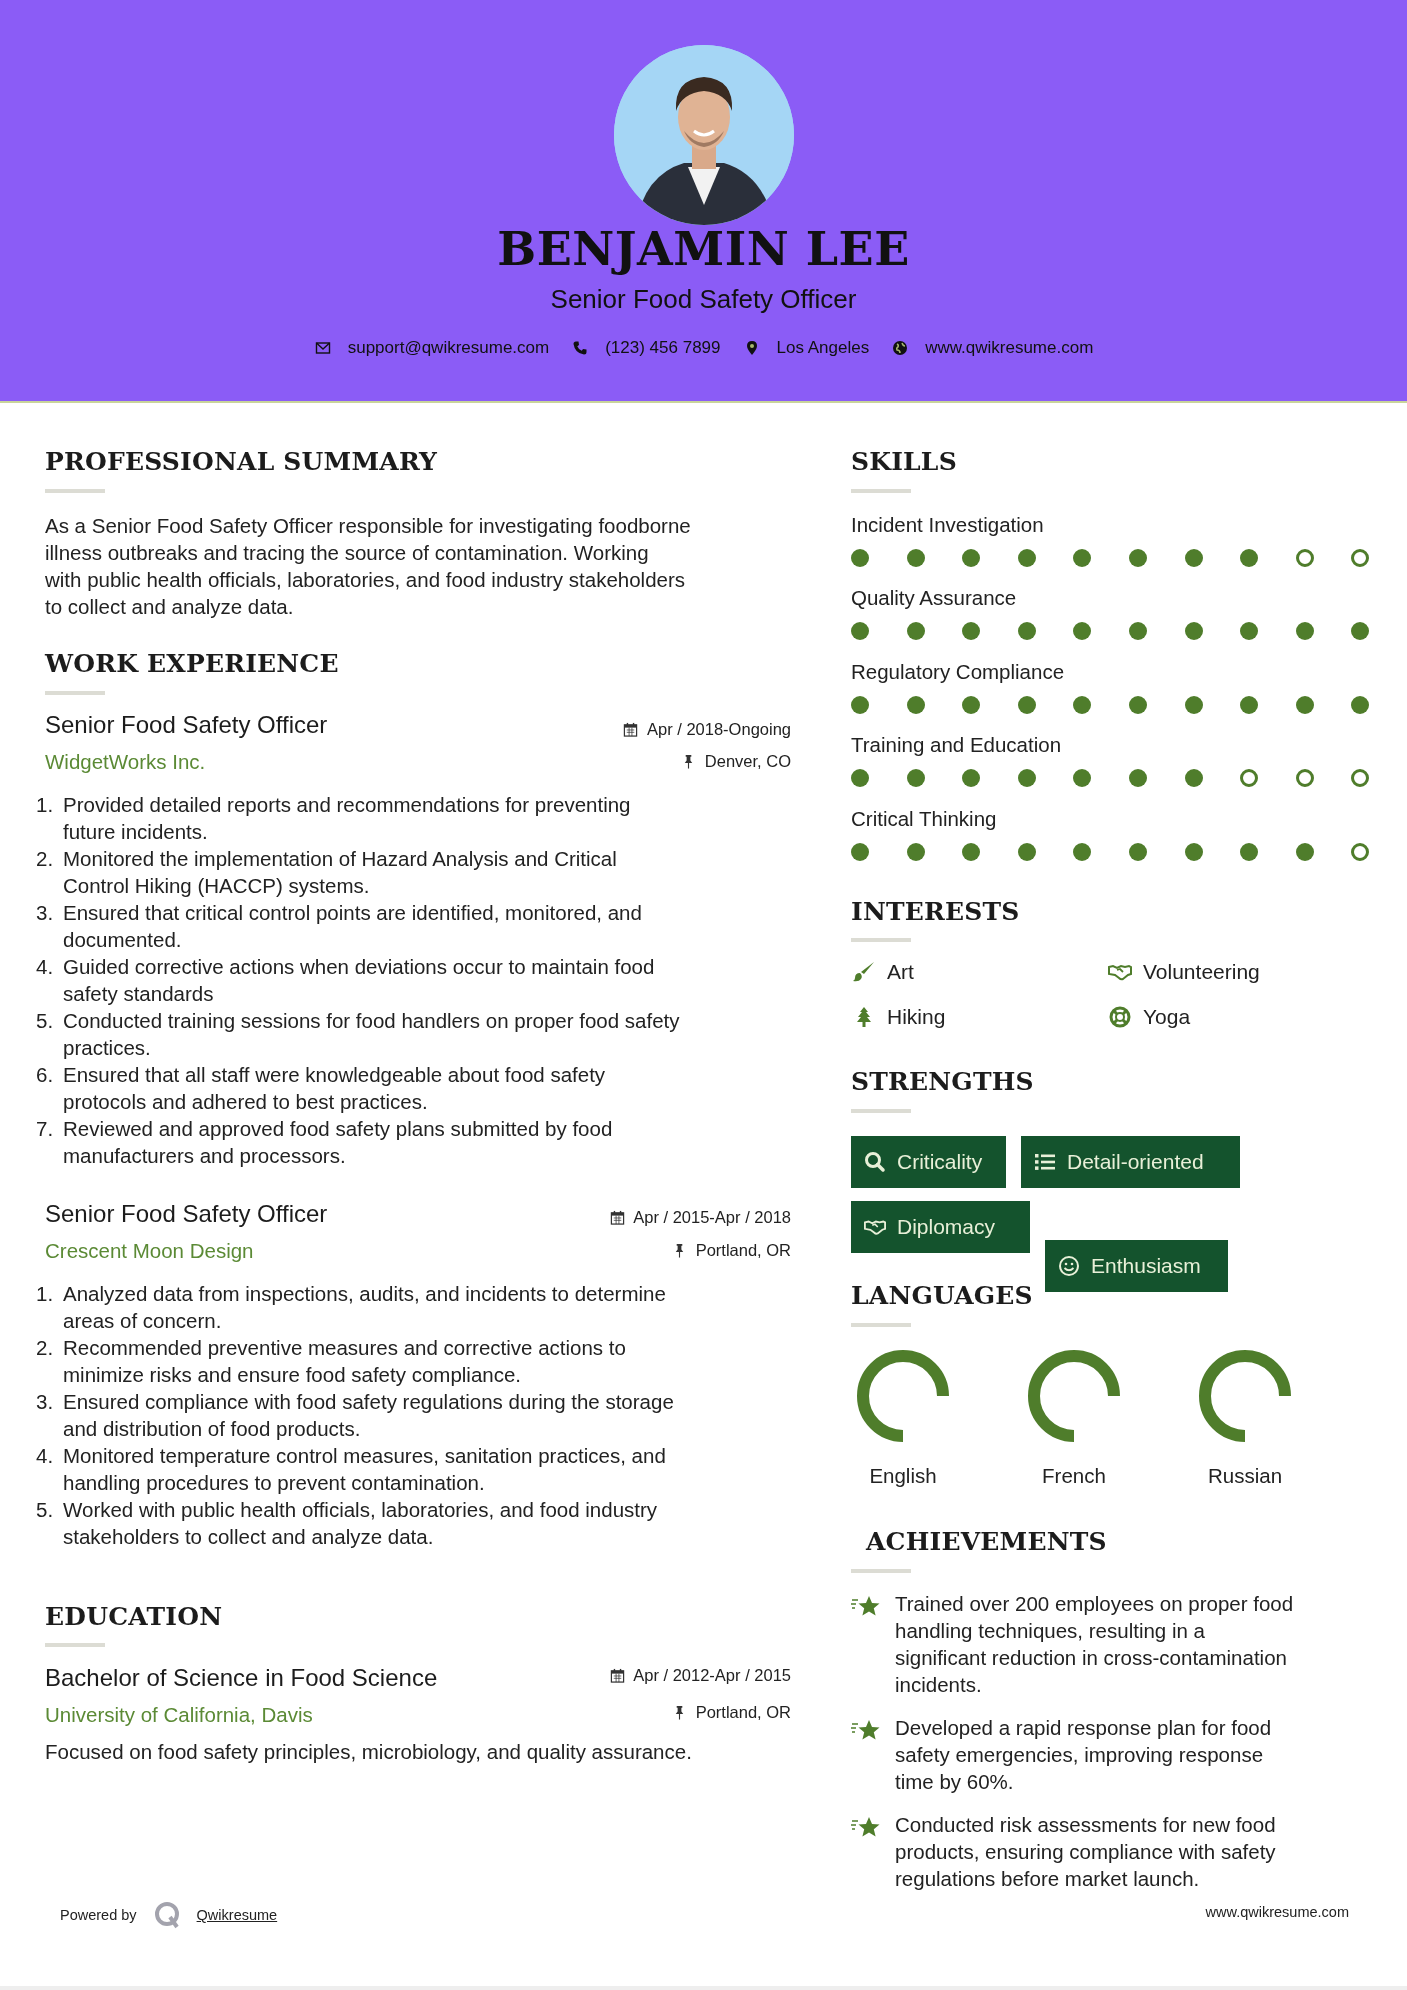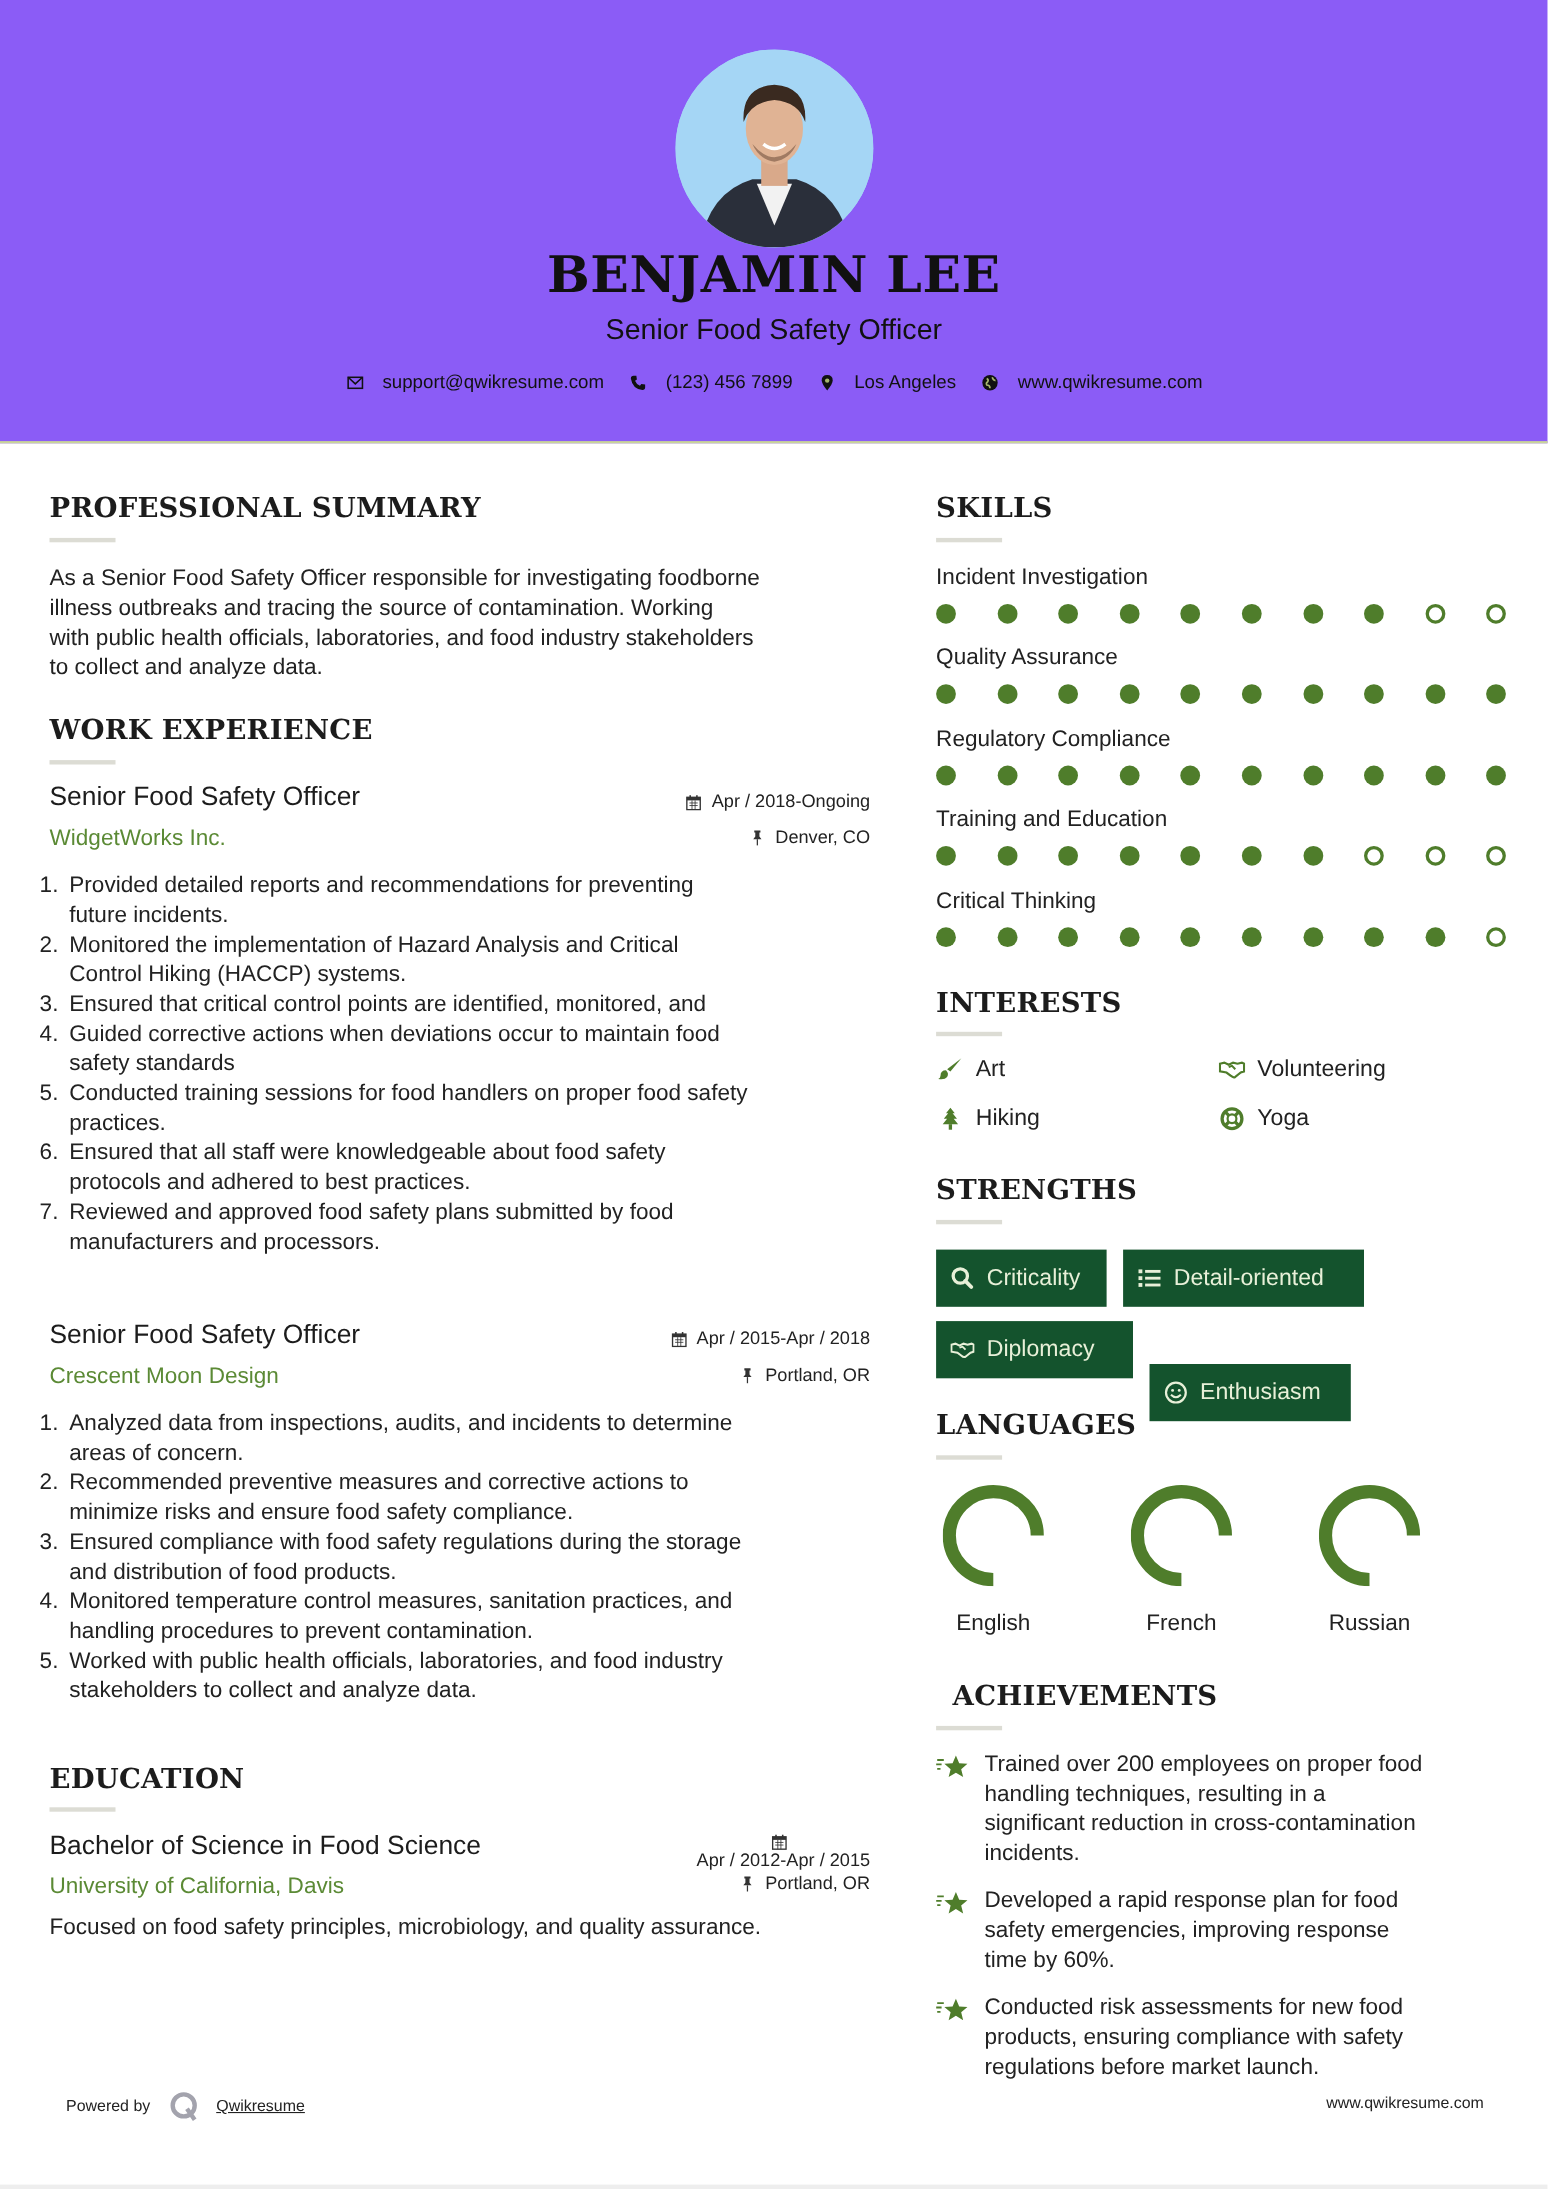--- a/index.html
+++ b/index.html
@@ -162,20 +162,21 @@
       <div>future incidents.</div>
     </li>
   <li>
       <span class="num">2.</span>
       <div>Monitored the implementation of Hazard Analysis and Critical</div>
       <div>Control Hiking (HACCP) systems.</div>
     </li>
   <li>
       <span class="num">3.</span>
       <div>Ensured that critical control points are identified, monitored, and</div>
+      <div>documented.</div>
     </li>
   <li>
       <span class="num">4.</span>
       <div>Guided corrective actions when deviations occur to maintain food</div>
       <div>safety standards</div>
     </li>
   <li>
       <span class="num">5.</span>
       <div>Conducted training sessions for food handlers on proper food safety</div>
       <div>practices.</div>
@@ -239,21 +240,21 @@
   <li>
       <span class="num">5.</span>
       <div>Worked with public health officials, laboratories, and food industry</div>
       <div>stakeholders to collect and analyze data.</div>
     </li>
 </ol>
 
 <div class="sec-h" style="left:45px; top:1602px;">EDUCATION</div>
 <div class="sec-rule" style="left:45px; top:1643px;"></div>
 <div class="job-title-l" style="left:45px; top:1664px;">Bachelor of Science in Food Science</div>
-<div class="meta" style="top:1666px;flex-direction:column;">
+<div class="meta" style="top:1666px;">
   <span class="mi">
     <svg viewBox="0 0 16 16">
         <rect x="1.5" y="3" width="13" height="12" fill="none" stroke="#333" stroke-width="1.3"></rect>
         <rect x="1.5" y="3" width="13" height="3" fill="#333"></rect>
         <rect x="4" y="1" width="1.5" height="3" fill="#333"></rect>
         <rect x="10.5" y="1" width="1.5" height="3" fill="#333"></rect>
         <path d="M4 8.5 H12 M4 11 H12 M6.5 6 V15 M9.5 6 V15" stroke="#333" stroke-width="0.8"></path>
       </svg>
   </span>
   <span>Apr / 2012-Apr / 2015</span>

